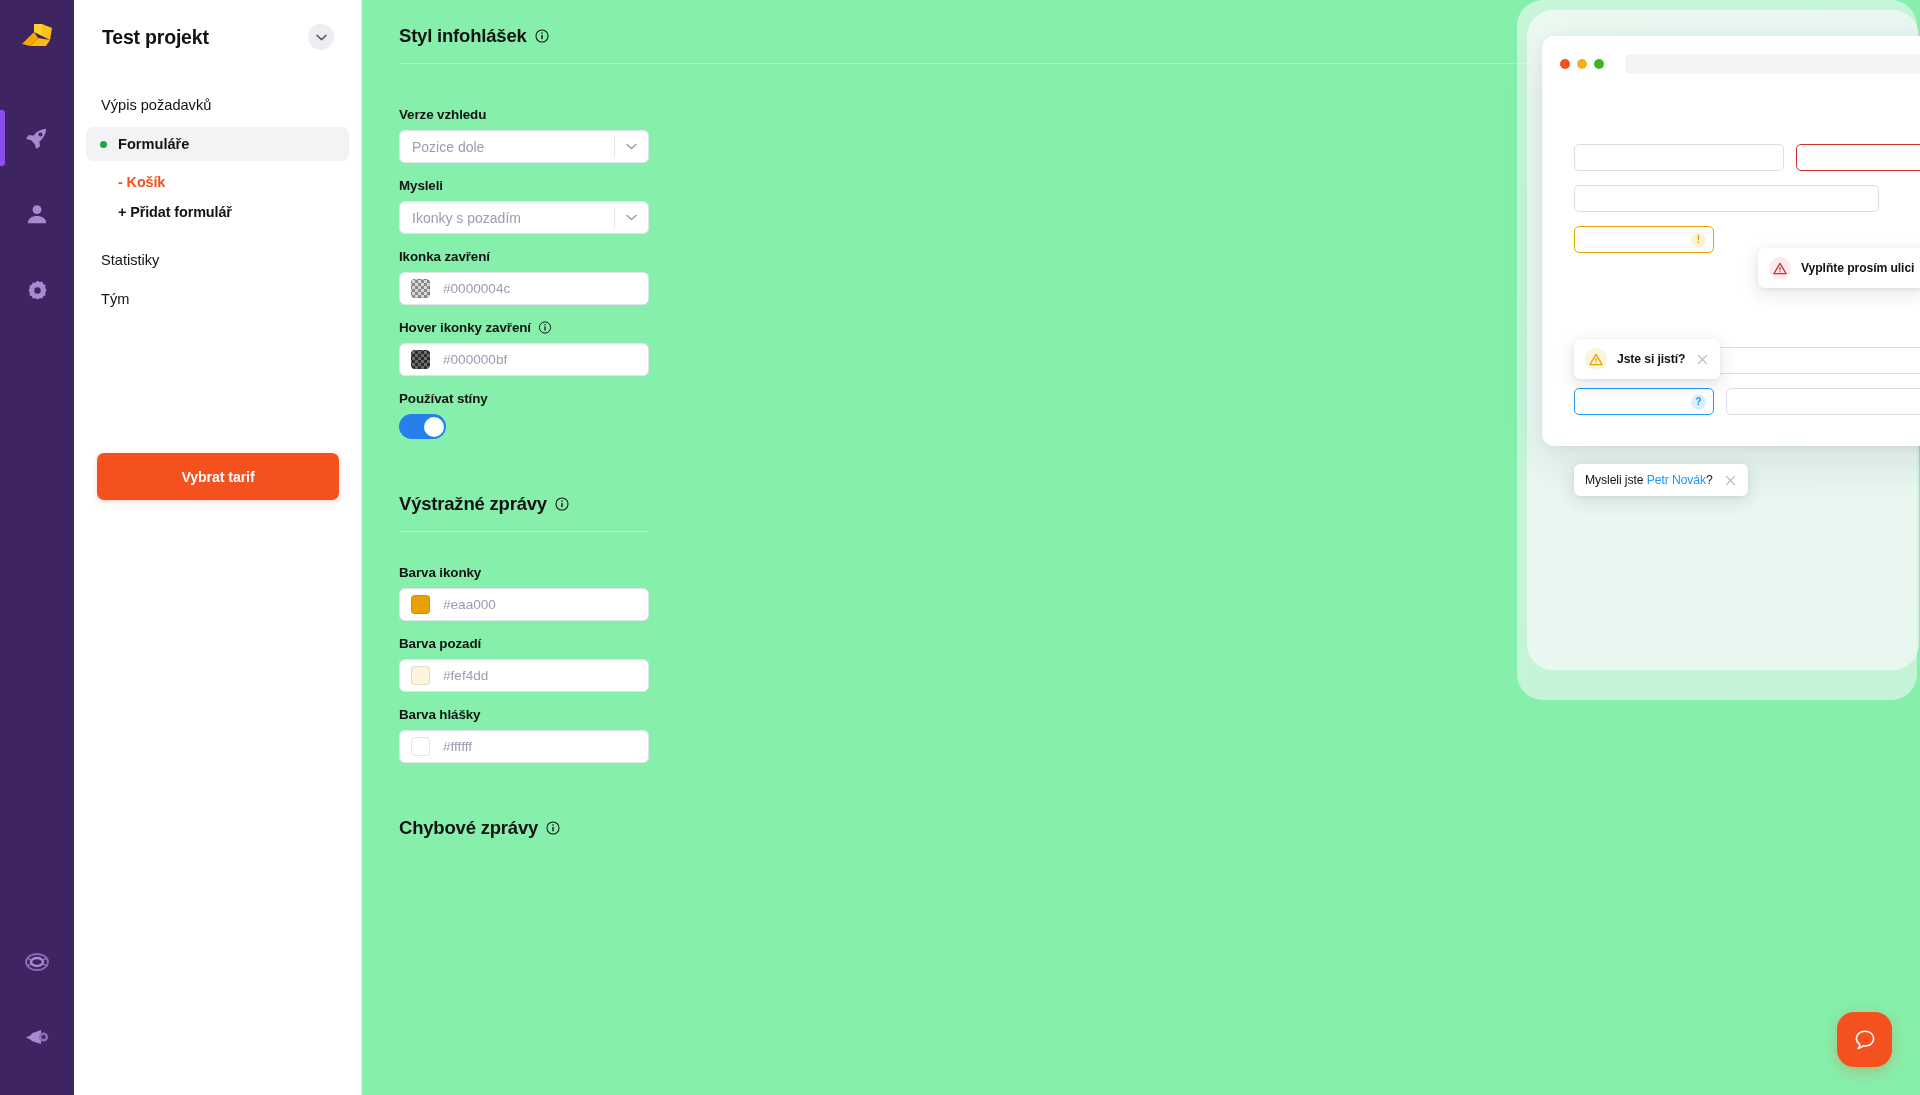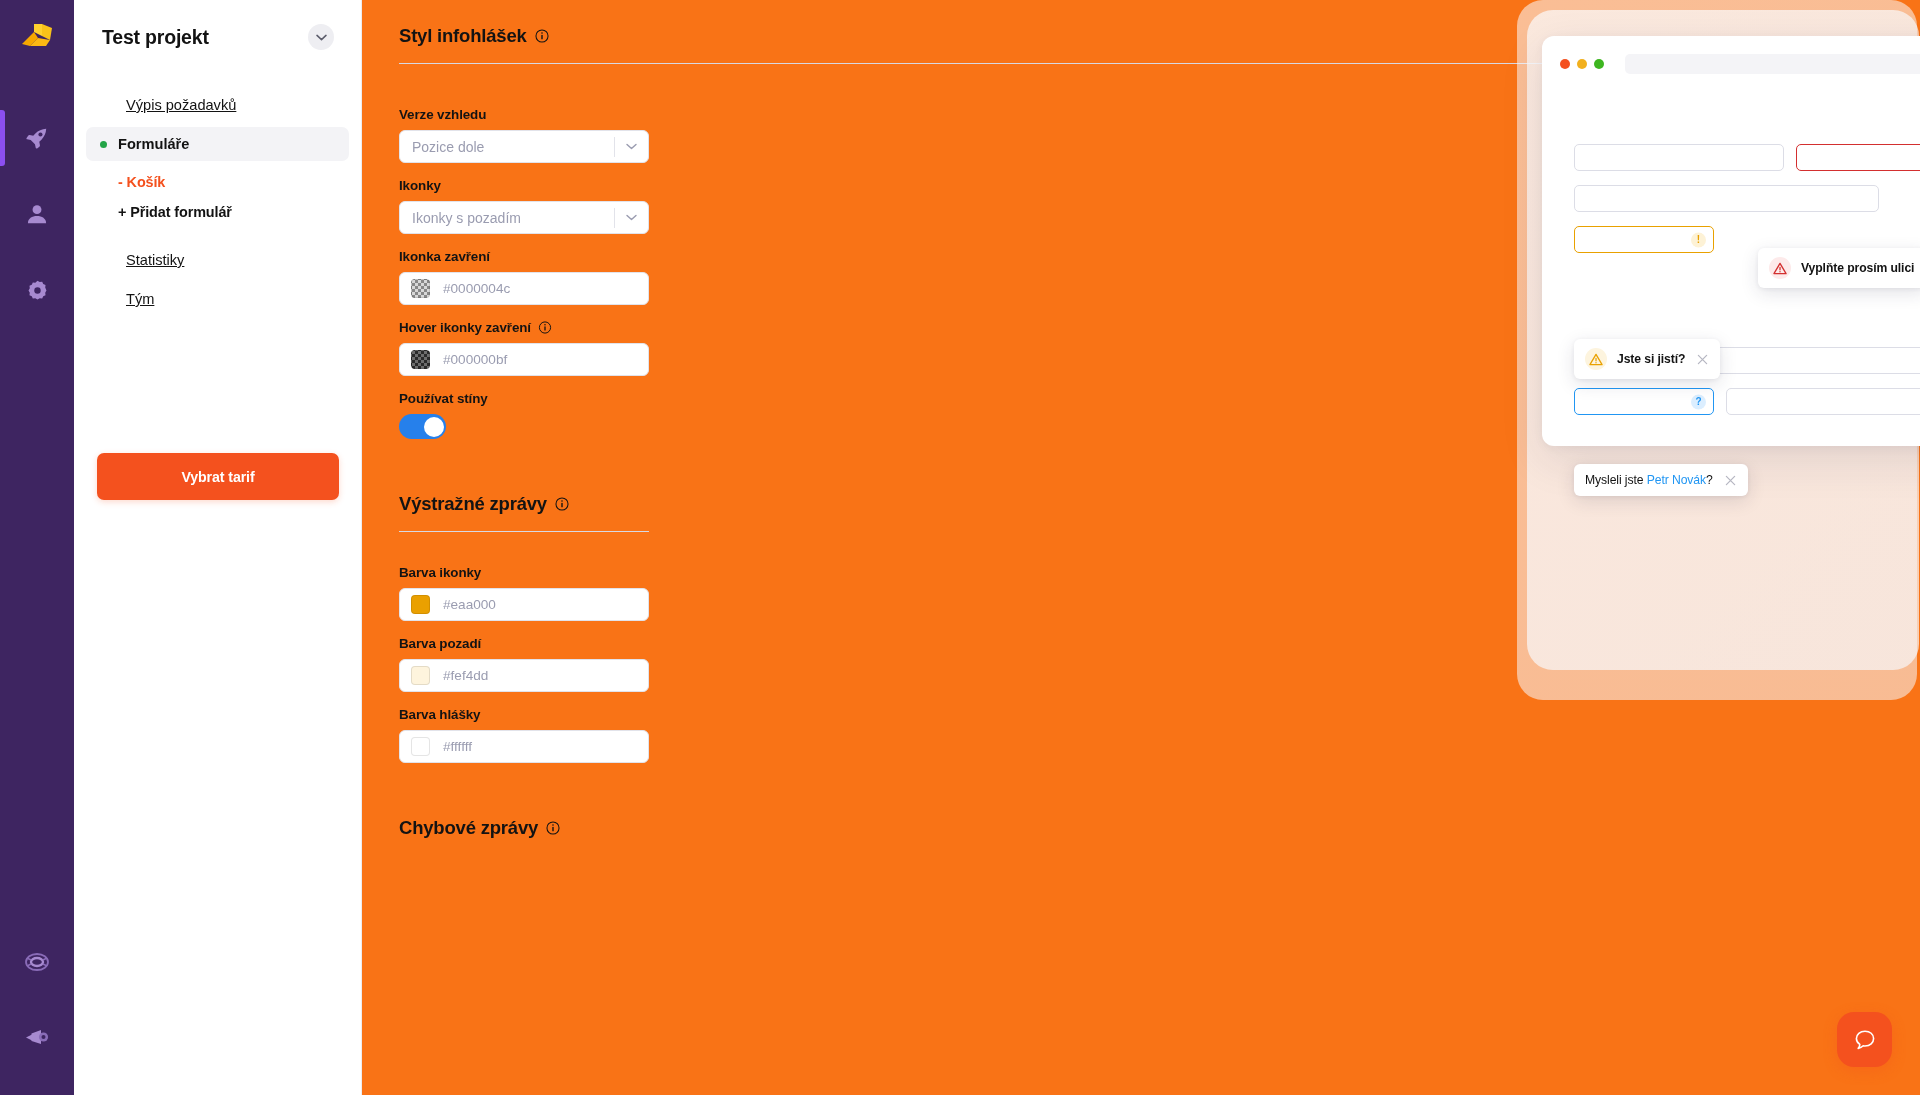--- a/index.html
+++ b/index.html
@@ -70,21 +70,21 @@
     border-radius: 7px;
     font-size: 14.6px;
     color: #131313;
     cursor: pointer;
     margin-bottom: 5px;
     font-weight: 400;
   }
   .nav-item.active { background: #f3f3f6; font-weight: 600; }
   .nav-dot { width: 7px; height: 7px; border-radius: 50%; background: #22a447; flex: 0 0 7px; }
   .nav-item.active .nav-label { margin-left: 0; }
-  .nav-item:not(.active) .nav-label { margin-left: 26px; text-decoration: underline; }
+  .nav-item:not(.active) .nav-label { margin-left: 1px; }
   .sub-item {
     font-size: 14.4px; font-weight: 700;
     padding: 0 14px 0 32px;
     height: 30px; display: flex; align-items: center;
     cursor: pointer; letter-spacing: -0.1px;
   }
   .sub-item.koshik { color: #f4511e; margin-top: 6px; }
   .sub-item.add { color: #131313; margin-top: 0; }
   .nav-gap { height: 16px; }
 
@@ -96,21 +96,21 @@
     font-family: inherit; font-size: 14.2px; font-weight: 700;
     letter-spacing: -0.1px;
     cursor: pointer;
     box-shadow: 0 2px 6px rgba(244,81,30,.22);
   }
 
   
   .main {
     flex: 1 1 auto; height: 1095px;
     position: relative;
-    background: #f97316;
+    background: #86efac;
     overflow: hidden;
   }
   .content { position: absolute; left: 37px; top: 0; width: 1548px; }
 
   .sec-head {
     display: flex; align-items: center; gap: 8px;
     padding-top: 25px;
   }
   .sec-title { font-size: 18.5px; font-weight: 700; color: #131313; letter-spacing: -0.2px; }
   .sec-rule { height: 1px; background: #d8d9e3; margin-top: 16px; }
@@ -368,21 +368,21 @@
           <span class="select-div"></span>
           <span class="select-caret">
             <svg width="11" height="7" viewBox="0 0 11 7">
                 <path d="M1 1.4 L5.5 5.6 L10 1.4" fill="none" stroke="#9a9cb0" stroke-width="1.4" stroke-linecap="round" stroke-linejoin="round"></path>
               </svg>
           </span>
         </div>
       </div>
 
       <div class="field">
-        <div class="field-label">Ikonky</div>
+        <div class="field-label">Mysleli</div>
         <div class="select-box">
           <span class="select-val">Ikonky s pozadím</span>
           <span class="select-div"></span>
           <span class="select-caret">
             <svg width="11" height="7" viewBox="0 0 11 7">
                 <path d="M1 1.4 L5.5 5.6 L10 1.4" fill="none" stroke="#9a9cb0" stroke-width="1.4" stroke-linecap="round" stroke-linejoin="round"></path>
               </svg>
           </span>
         </div>
       </div>

